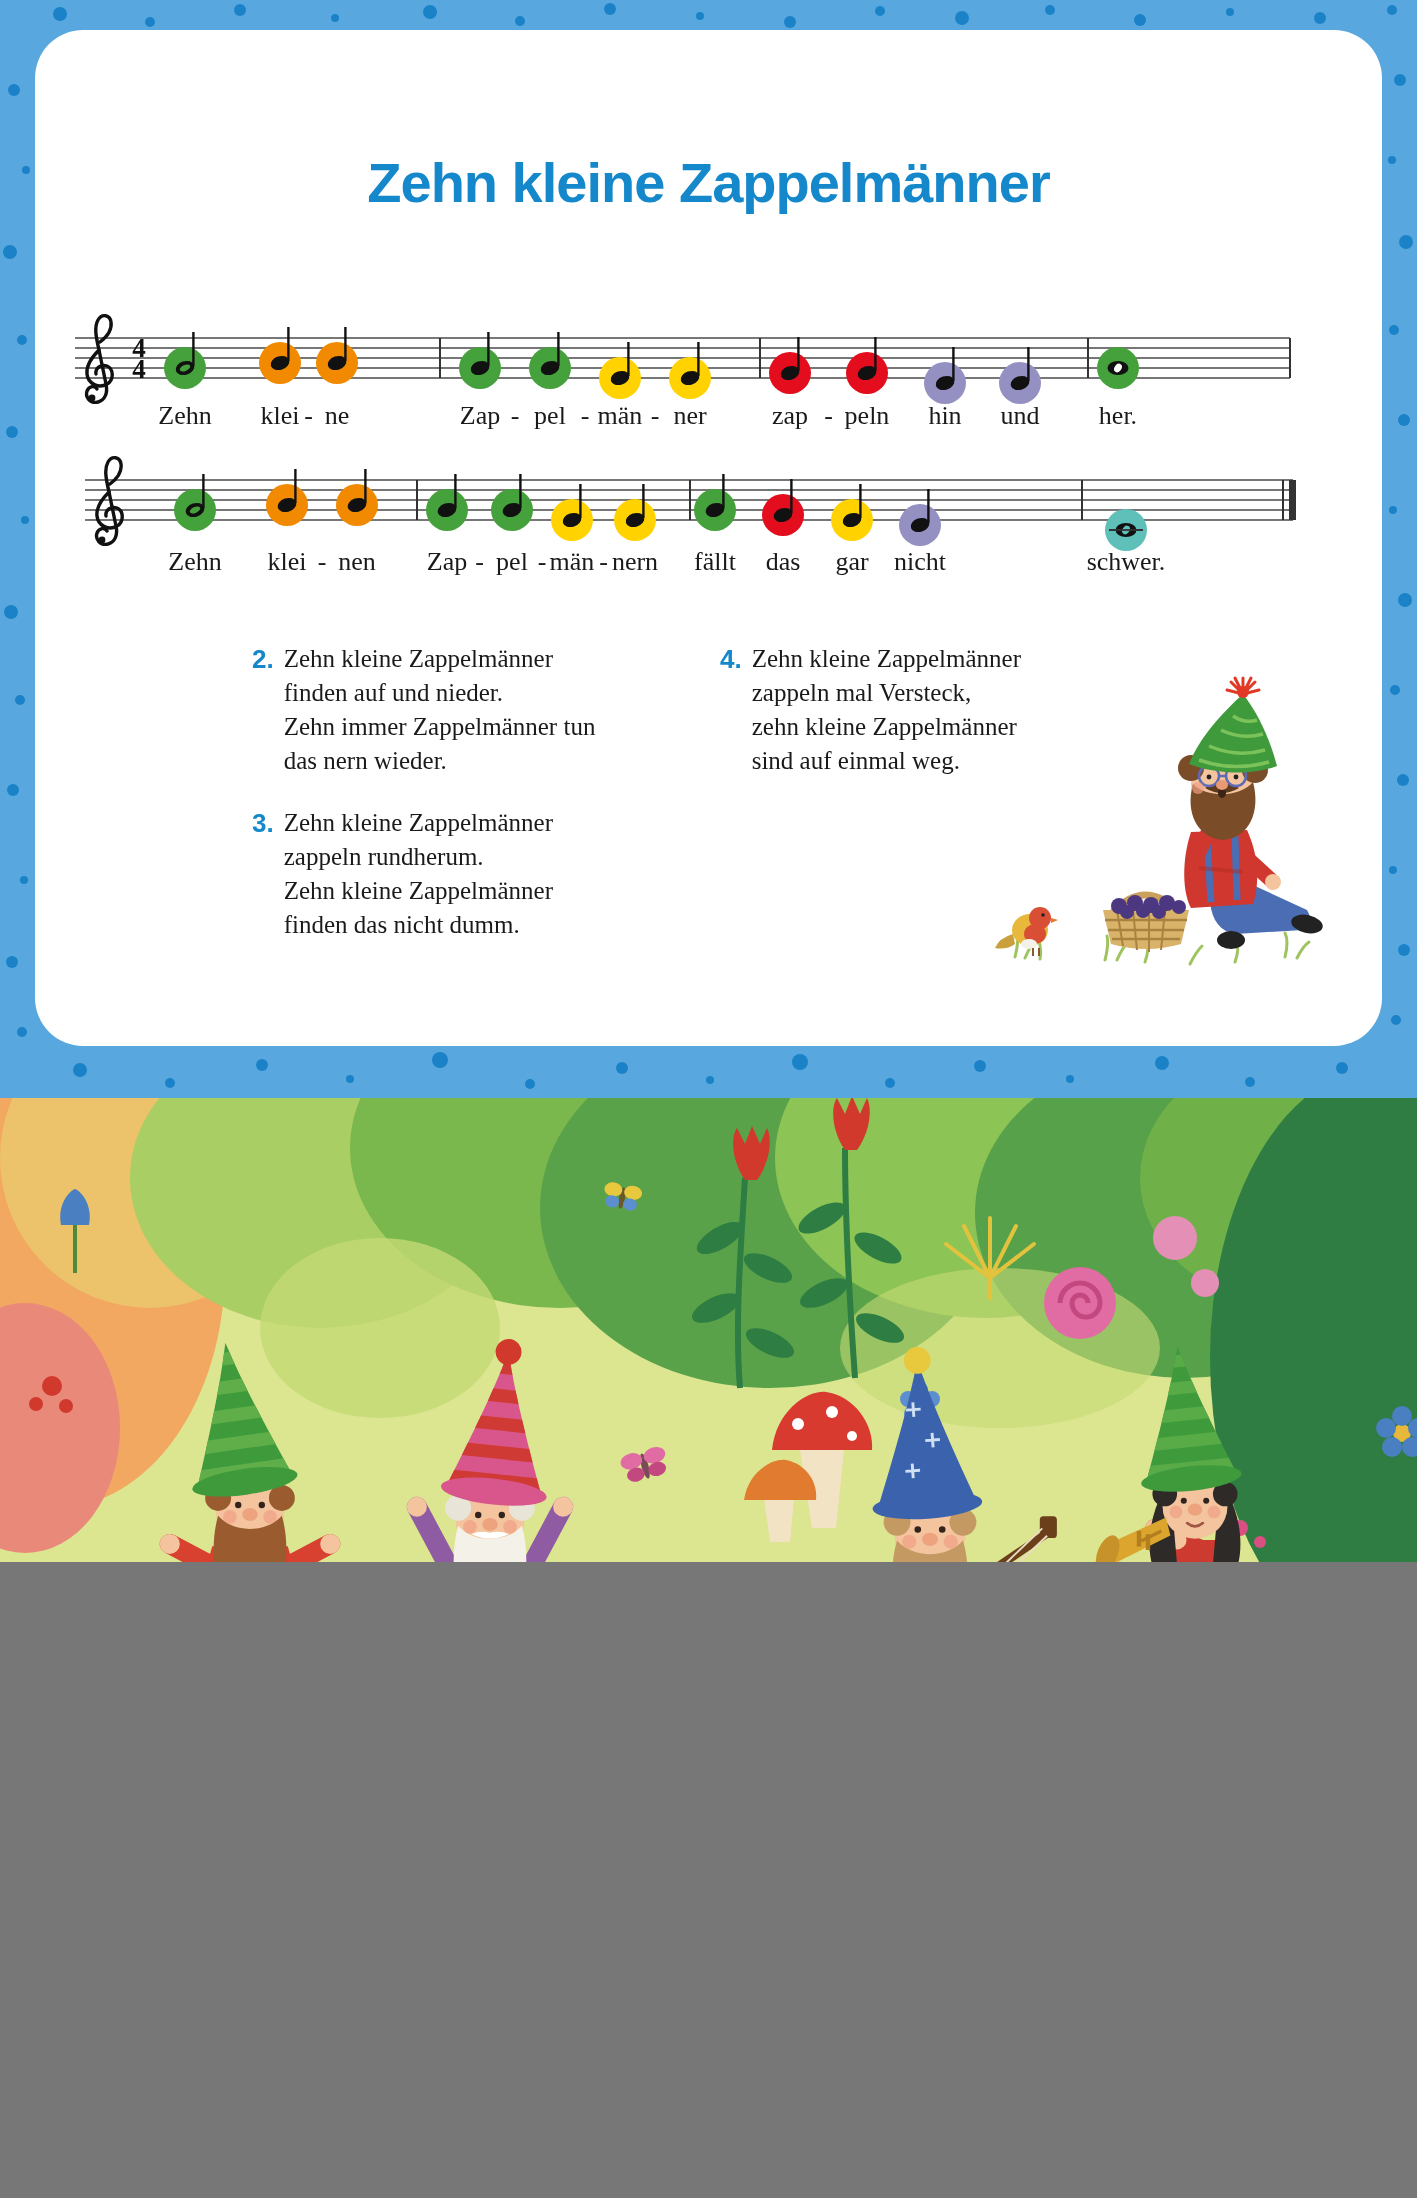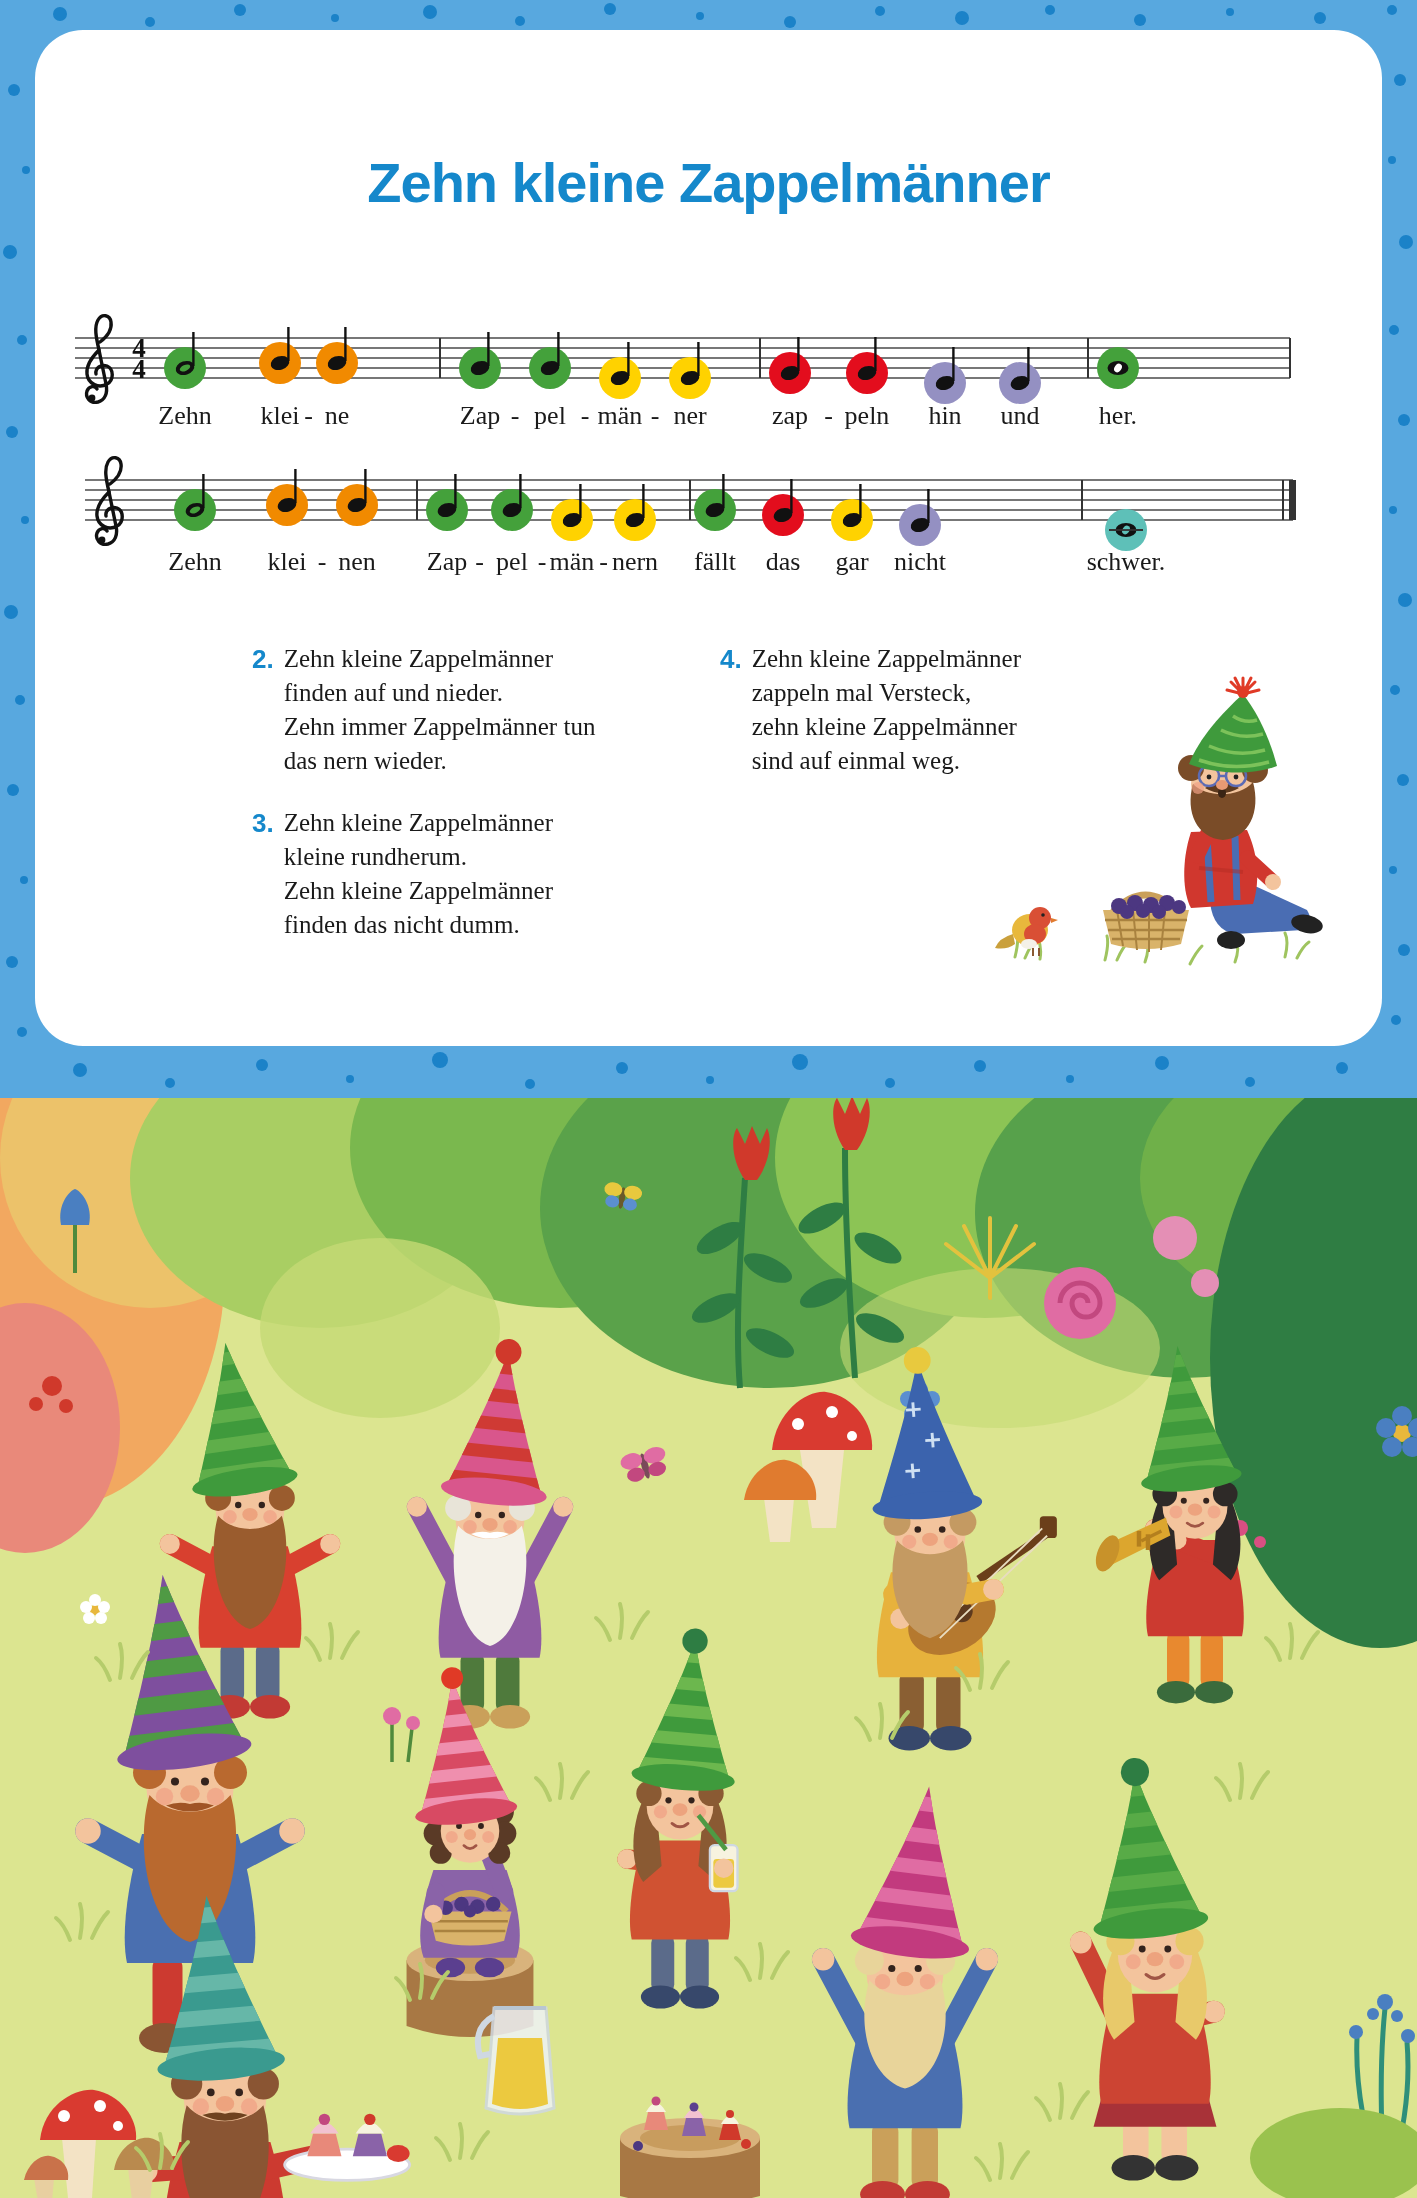--- a/index.html
+++ b/index.html
@@ -1,16 +1,16 @@
 <!DOCTYPE html>
 <html><head>
 <meta charset="utf-8">
 <style>
   html,body{margin:0;padding:0;background:#777;}
-  .page{position:relative;width:1417px;height:2198px;background:#58a8df;overflow:hidden;
+  .page{position:relative;width:1417px;height:1562px;background:#58a8df;overflow:hidden;
         font-family:"Liberation Serif",serif;}
   .dots-layer{position:absolute;left:0;top:0;z-index:1;}
   .card{position:absolute;left:35px;top:30px;width:1347px;height:1016px;background:#fff;
         border-radius:48px;z-index:2;}
   .page-title{position:absolute;left:35px;top:112px;width:1347px;text-align:center;z-index:3;
         font-family:"Liberation Sans",sans-serif;font-weight:800;font-size:56px;letter-spacing:-1px;}
   .music-layer{position:absolute;left:0;top:0;z-index:3;}
   .verse{position:absolute;z-index:4;display:flex;gap:10px;font-size:25px;line-height:34px;color:#1a1a1a;}
   .vnum{font-family:"Liberation Sans",sans-serif;font-weight:800;font-size:26px;}
   .card-gnome{position:absolute;z-index:4;}
@@ -287,21 +287,21 @@
       <div>finden auf und nieder.</div>
       <div>Zehn immer Zappelmänner tun</div>
       <div>das nern wieder.</div>
     </div>
   </div>
 
   <div class="verse" style="left:252px;top:806px">
     <span class="vnum" style="color: rgb(21, 136, 203);">3.</span>
     <div>
       <div>Zehn kleine Zappelmänner</div>
-      <div>kleine rundherum.</div>
+      <div>zappeln rundherum.</div>
       <div>Zehn kleine Zappelmänner</div>
       <div>finden das nicht dumm.</div>
     </div>
   </div>
 
   <div class="verse" style="left:720px;top:642px">
     <span class="vnum" style="color: rgb(21, 136, 203);">4.</span>
     <div>
       <div>Zehn kleine Zappelmänner</div>
       <div>zappeln mal Versteck,</div>

